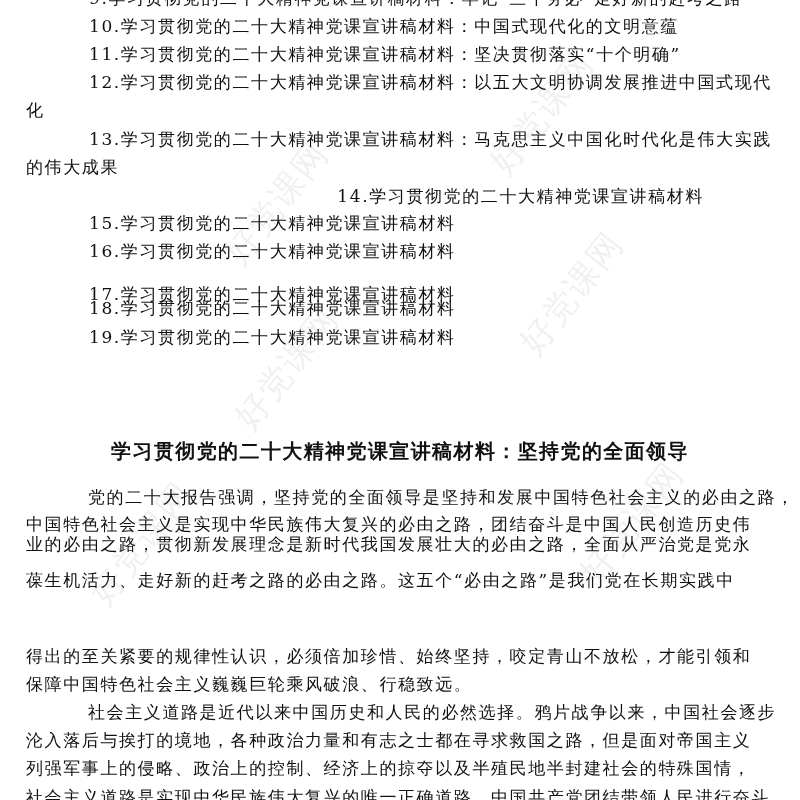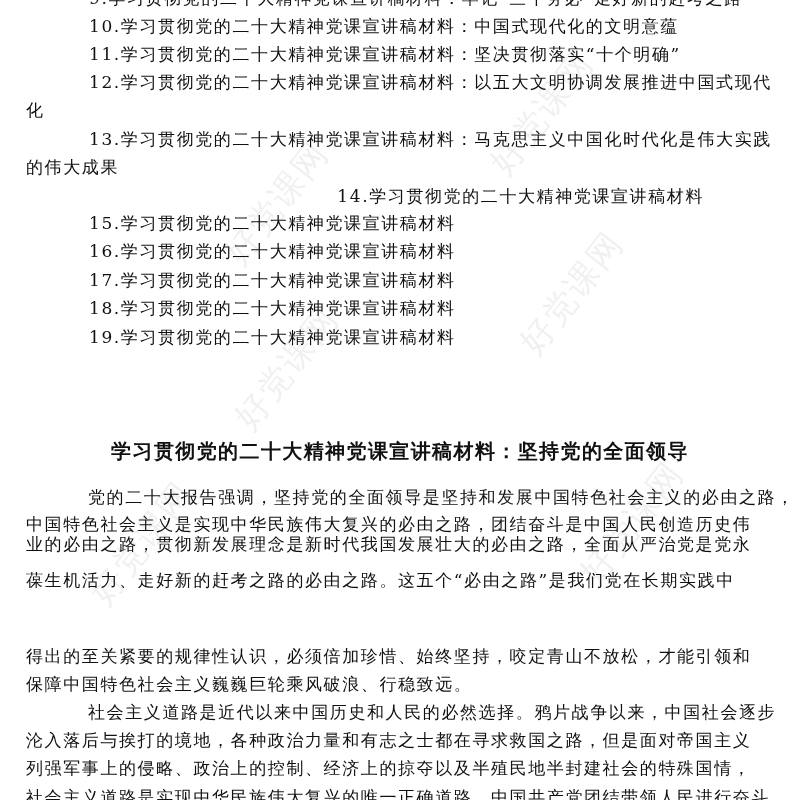--- a/index.html
+++ b/index.html
@@ -50,21 +50,21 @@
 <div class="line indent" style="top:-13px;">9.学习贯彻党的二十大精神党课宣讲稿材料：牢记“三个务必”走好新的赶考之路</div>
 <div class="line indent" style="top:15px;">10.学习贯彻党的二十大精神党课宣讲稿材料：中国式现代化的文明意蕴</div>
 <div class="line indent" style="top:43px;">11.学习贯彻党的二十大精神党课宣讲稿材料：坚决贯彻落实“十个明确”</div>
 <div class="line indent" style="top:71px;">12.学习贯彻党的二十大精神党课宣讲稿材料：以五大文明协调发展推进中国式现代</div>
 <div class="line flush" style="top:99px;">化</div>
 <div class="line indent" style="top:128px;">13.学习贯彻党的二十大精神党课宣讲稿材料：马克思主义中国化时代化是伟大实践</div>
 <div class="line flush" style="top:156px;">的伟大成果</div>
 <div class="line indent" style="top:185px;text-align:right;">14.学习贯彻党的二十大精神党课宣讲稿材料</div>
 <div class="line indent" style="top:212px;">15.学习贯彻党的二十大精神党课宣讲稿材料</div>
 <div class="line indent" style="top:240px;">16.学习贯彻党的二十大精神党课宣讲稿材料</div>
-<div class="line indent" style="top:269px;">17.学习贯彻党的二十大精神党课宣讲稿材料</div>
+<div class="line indent" style="top:283px;">17.学习贯彻党的二十大精神党课宣讲稿材料</div>
 <div class="line indent" style="top:297px;">18.学习贯彻党的二十大精神党课宣讲稿材料</div>
 <div class="line indent" style="top:326px;">19.学习贯彻党的二十大精神党课宣讲稿材料</div>
 
 <div class="title" style="top:440px;">学习贯彻党的二十大精神党课宣讲稿材料：坚持党的全面领导</div>
 
 <div class="line pindent" style="top:486px;">党的二十大报告强调，坚持党的全面领导是坚持和发展中国特色社会主义的必由之路，</div>
 <div class="line flush" style="top:513px;">中国特色社会主义是实现中华民族伟大复兴的必由之路，团结奋斗是中国人民创造历史伟</div>
 <div class="line flush" style="top:525px;margin-top:8px;">业的必由之路，贯彻新发展理念是新时代我国发展壮大的必由之路，全面从严治党是党永</div>
 <div class="line flush" style="top:569px;">葆生机活力、走好新的赶考之路的必由之路。这五个“必由之路”是我们党在长期实践中</div>
 

